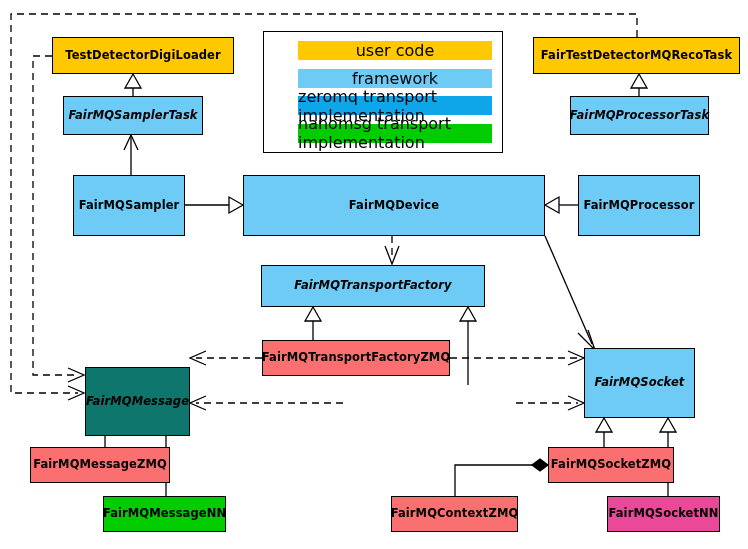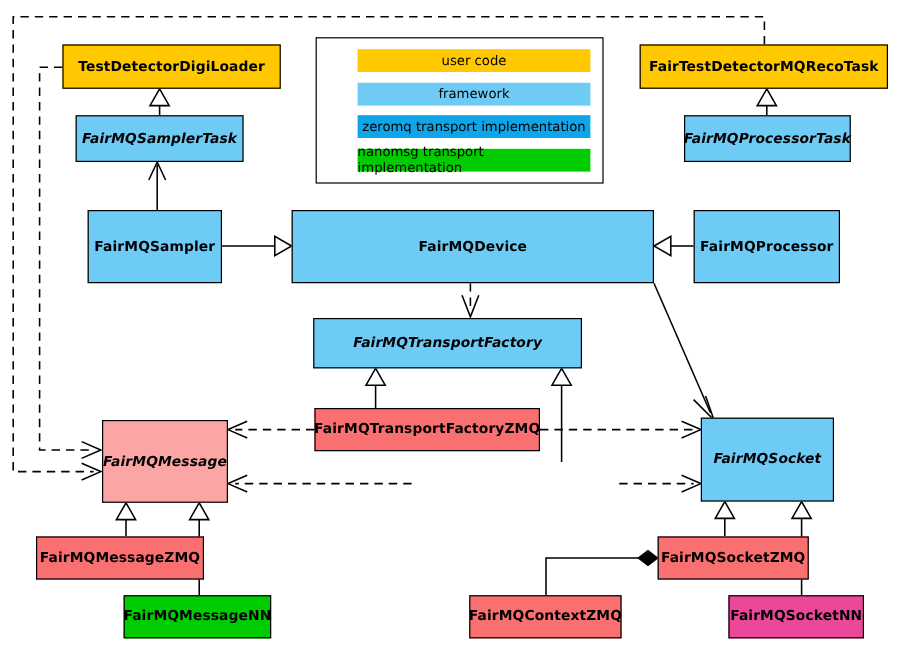--- a/index.html
+++ b/index.html
@@ -50,21 +50,21 @@
     padding: 9px 10px;
     display: flex;
     flex-direction: column;
     justify-content: space-between;
   }
   .legend-row {
     height: 19px;
     display: flex;
     align-items: center;
     justify-content: center;
-    font-size: 11px;
+    font-size: 16px;
     font-weight: normal;
     color: #000000;
     margin-left: 24px;
   }
 </style>
 </head>
 <body>
 
 <div id="canvas">
 
@@ -201,21 +201,21 @@
 
   <div class="node abstract" style="left:261px; top:265px; width:224px; height:42px; background:#6ECBF5;">
     <span>FairMQTransportFactory</span>
   </div>
 
   <div class="node" style="left:262px; top:340px; width:188px; height:36px; background:#FA7070;">
     <span>FairMQTransportFactoryZMQ</span>
   </div>
 
 
-  <div class="node abstract" style="left:85px; top:350px; width:105px; height:69px; background:#fca5a5;align-items:center;">
+  <div class="node abstract" style="left:85px; top:367px; width:105px; height:69px; background:#0f766e;align-items:center;">
     <span>FairMQMessage</span>
   </div>
 
   <div class="node abstract" style="left:584px; top:348px; width:111px; height:70px; background:#6ECBF5;">
     <span>FairMQSocket</span>
   </div>
 
   <div class="node" style="left:30px; top:447px; width:140px; height:36px; background:#FA7070;">
     <span>FairMQMessageZMQ</span>
   </div>

